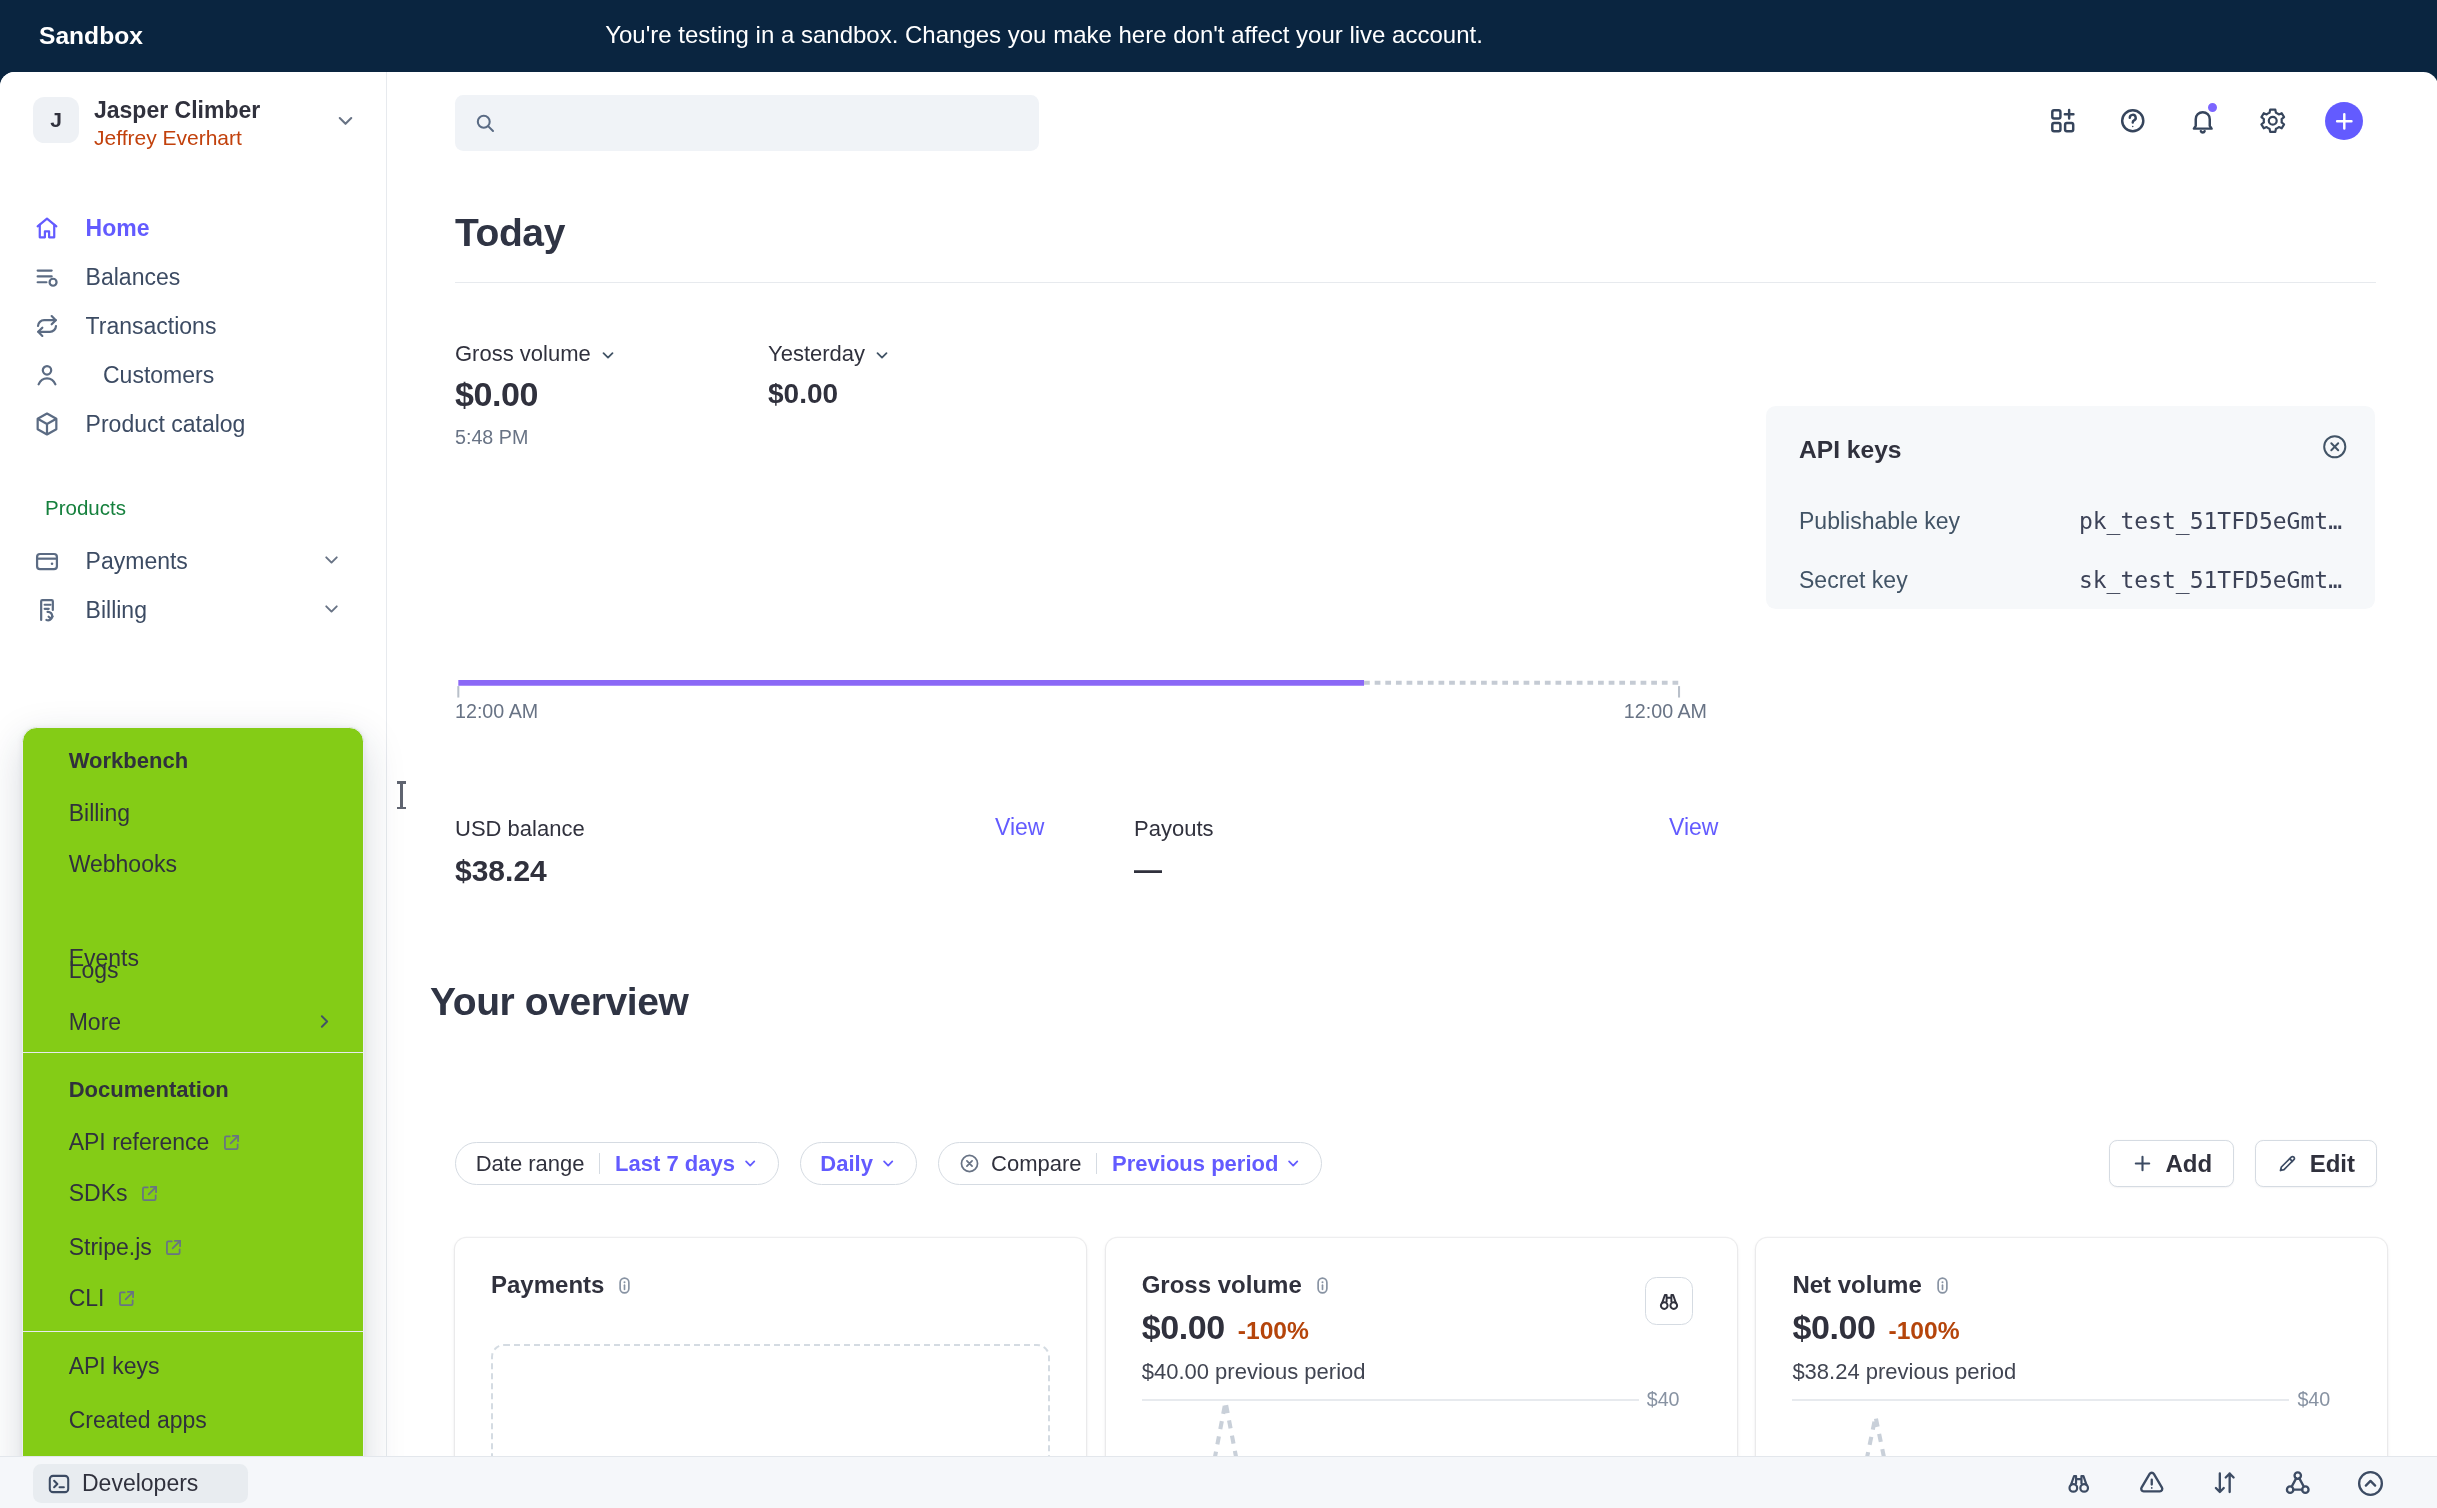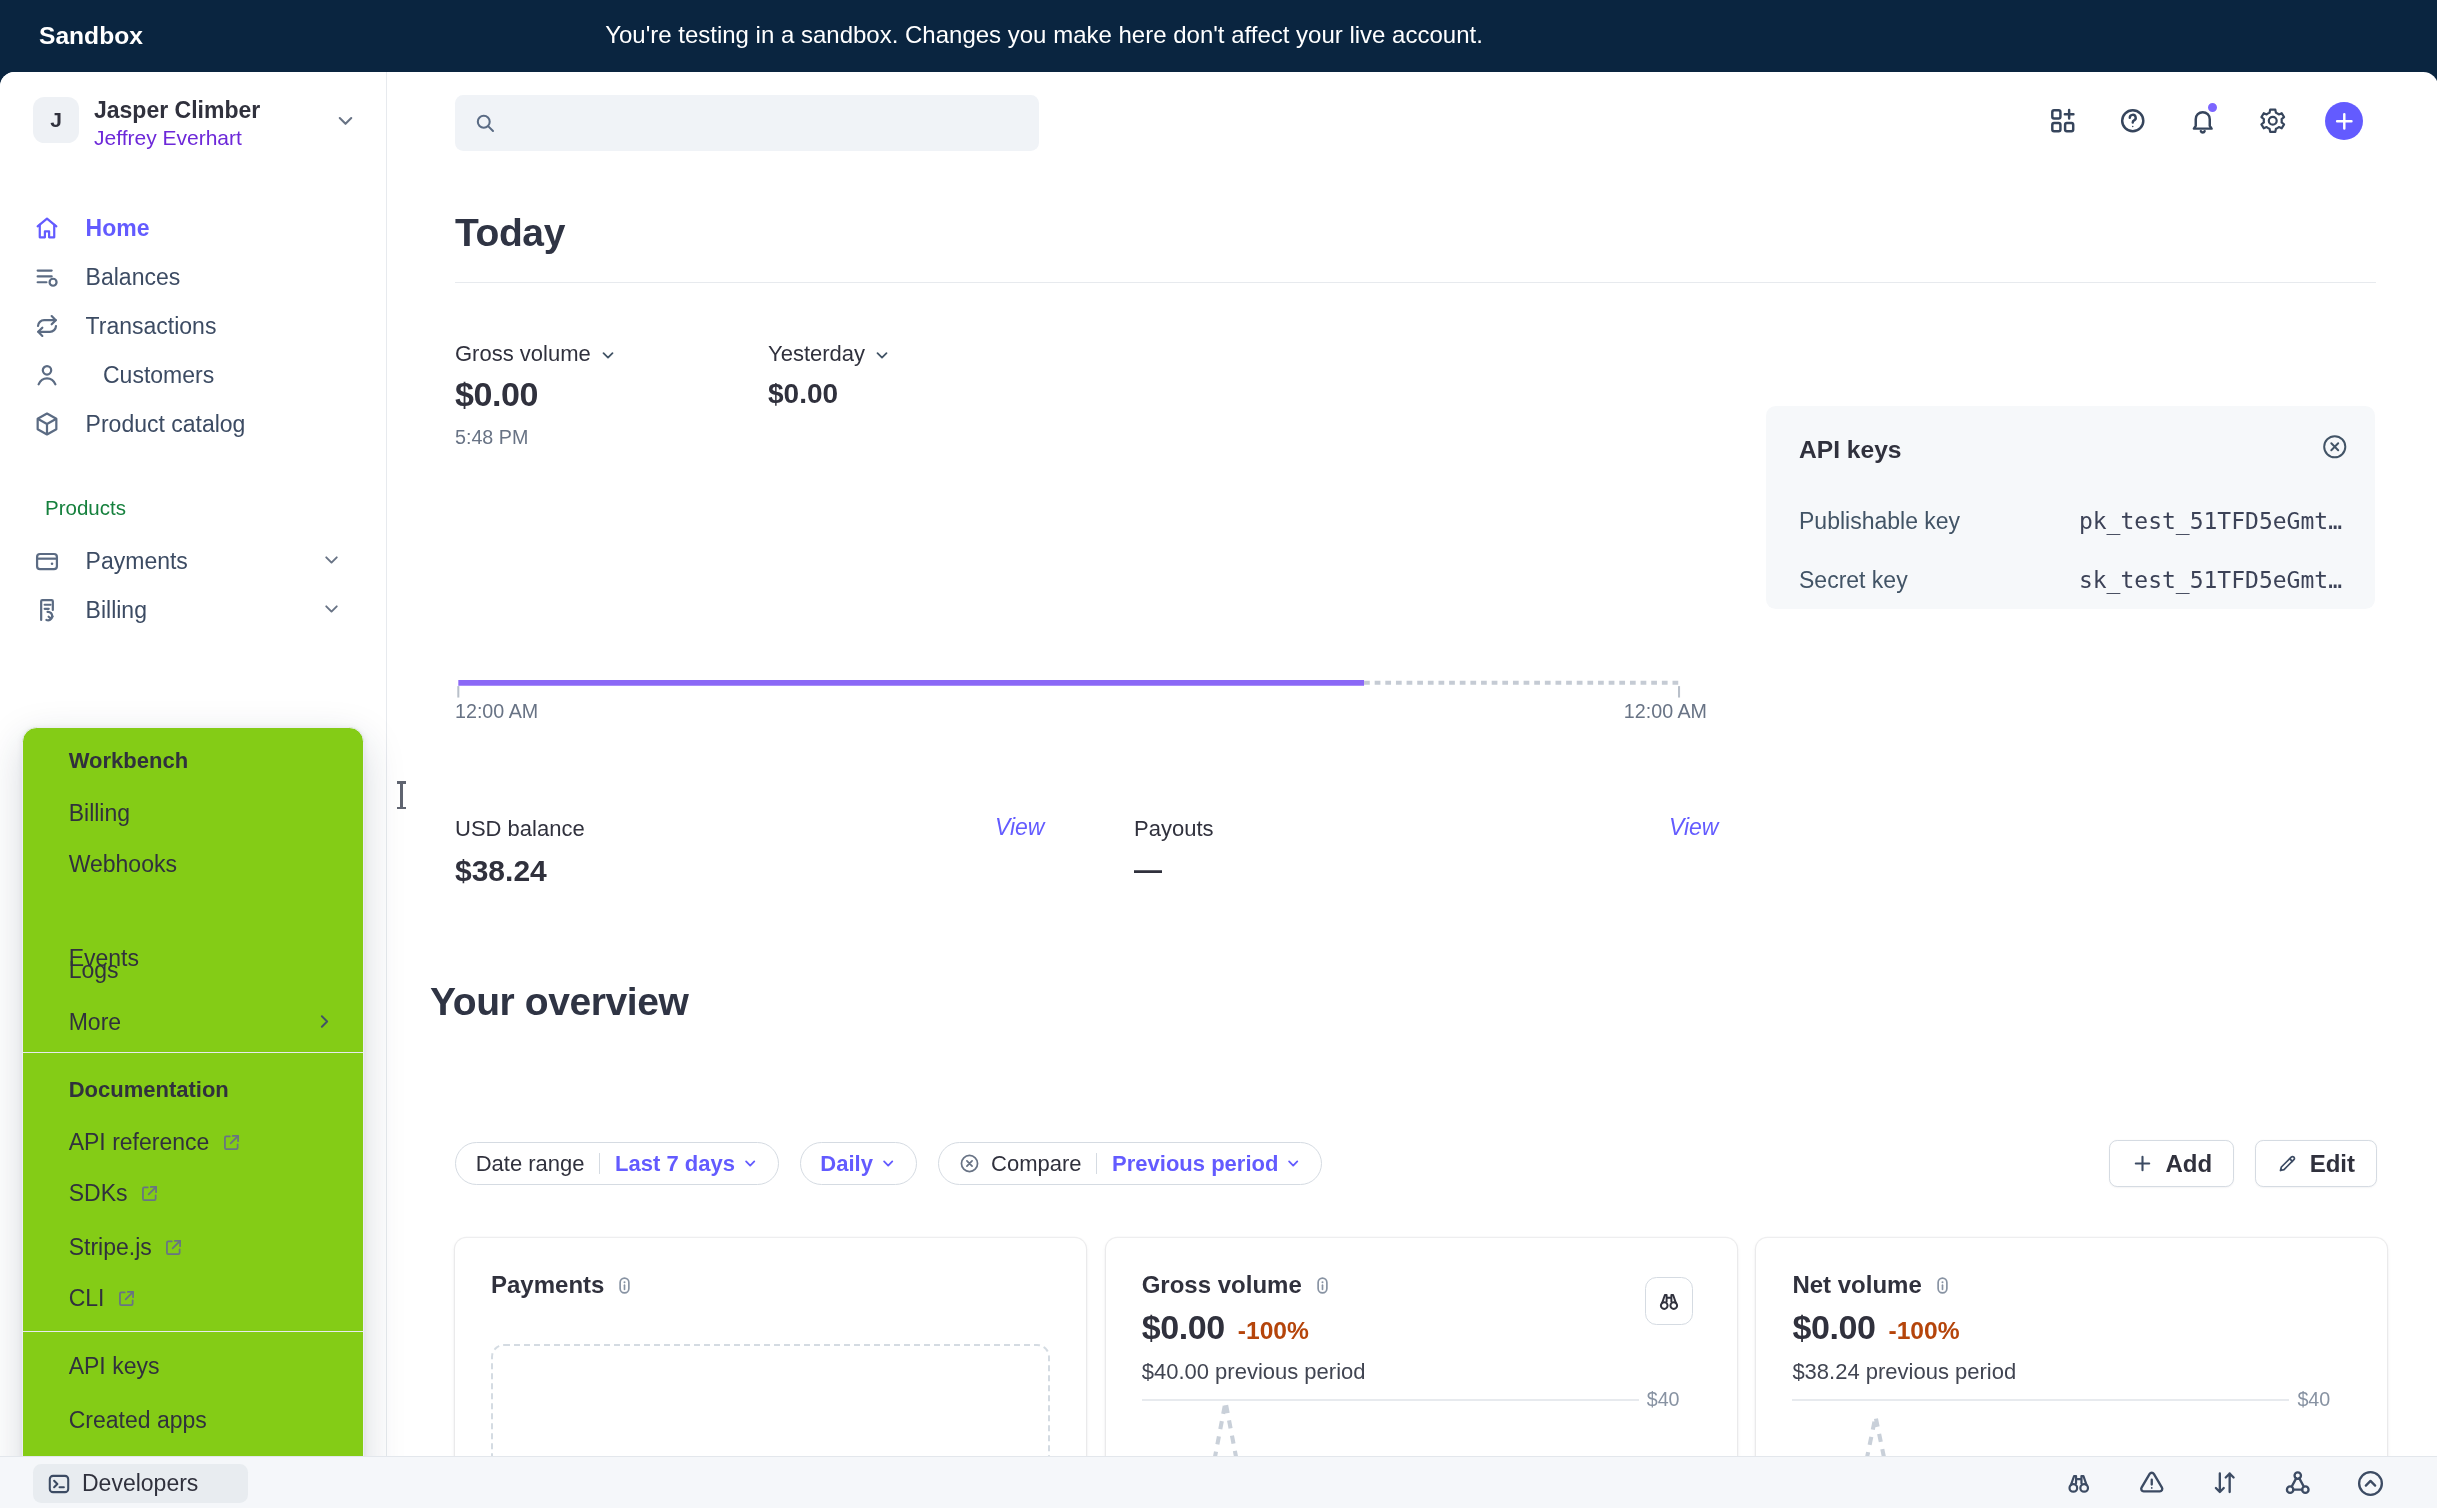--- a/index.html
+++ b/index.html
@@ -15,21 +15,21 @@
 
   
   .sheet { position:absolute; left:0; top:72px; width:2438px; height:1437px; background:#fff; border-radius:14.7px 14.7px 0 0; }
 
   
   .sidebar { position:absolute; left:0; top:72px; width:387px; height:1384px; background:#fff; border-right:1.2px solid #e7eaee; border-radius:14.7px 0 0 0; }
   .account { position:absolute; left:33px; top:24.6px; width:328px; height:48px; cursor:pointer; }
   .avatar { position:absolute; left:0; top:0; width:46px; height:46px; border-radius:11.5px; background:#eef1f5; color:#30313d;
             font-size:21px; font-weight:700; text-align:center; line-height:46px; }
   .acct-name { position:absolute; left:61px; top:0.8px; font-size:23px; font-weight:700; color:#30313d; white-space:nowrap; }
-  .acct-sub  { position:absolute; left:61px; top:29px; font-size:21px; color:#6d28d9; white-space:nowrap; }
+  .acct-sub  { position:absolute; left:61px; top:29px; font-size:21px; color:#c2410c; white-space:nowrap; }
   .acct-chev { position:absolute; left:301px; top:12.3px; color:#687385; }
 
   .nav-item { position:absolute; left:33px; height:36px; display:flex; align-items:center; gap:24.6px; color:#425466; cursor:pointer; }
   .nav-item .nicon { color:#5b6b83; }
   .nav-item .nlabel { font-size:23px; font-weight:500; color:#3c4b63; white-space:nowrap; }
   .nav-item.active .nicon { color:#635bff; }
   .nav-item.active .nlabel { color:#635bff; font-weight:700; }
   .nav-section { position:absolute; left:45px; font-size:20.5px; color:#15803d; }
   .nav-chev { position:absolute; left:321px; color:#687385; }
 
@@ -70,21 +70,21 @@
   .big-val { position:absolute; font-size:34px; font-weight:600; color:#30313d; letter-spacing:-0.4px; }
   .mid-val { position:absolute; font-size:28px; font-weight:600; color:#30313d; }
   .small-gray { position:absolute; font-size:19.7px; color:#687385; }
 
   .api-card { position:absolute; left:1766px; top:406px; width:609px; height:203px; background:#f6f8fa; border-radius:9.8px; }
   .api-title { position:absolute; left:33px; top:29.5px; font-size:24.6px; font-weight:700; color:#30313d; }
   .api-close { position:absolute; right:26px; top:26px; color:#425466; cursor:pointer; }
   .api-row-label { position:absolute; left:33px; font-size:23px; color:#425466; }
   .api-row-val { position:absolute; right:33px; font-size:23px; color:#3c4257; font-family:"DejaVu Sans Mono",monospace; cursor:pointer; }
 
-  .view-link { position:absolute; font-size:23px; font-weight:500; color:#635bff; cursor:pointer;font-style:italic; }
+  .view-link { position:absolute; font-size:23px; font-weight:500; color:#635bff; cursor:pointer; }
 
   
   .pills { position:absolute; left:455px; top:1142px; display:flex; gap:21px; align-items:center; }
   .pill { height:43px; border:1.2px solid #d5dbe2; border-radius:22px; background:#fff; display:flex; align-items:center;
           padding:0 19.7px; font-size:22px; color:#30313d; cursor:pointer; white-space:nowrap; }
   .pill .sep { width:1.2px; height:21px; background:#d5dbe2; margin:0 14.7px; }
   .pill .sel { color:#635bff; font-weight:600; display:flex; align-items:center; gap:6.6px; }
   .pill .lbl { font-weight:500; }
   .pill .cmpx { color:#687385; margin-right:9.8px; display:flex; }
   .act-btns { position:absolute; right:61px; top:1140px; display:flex; gap:21px; }

